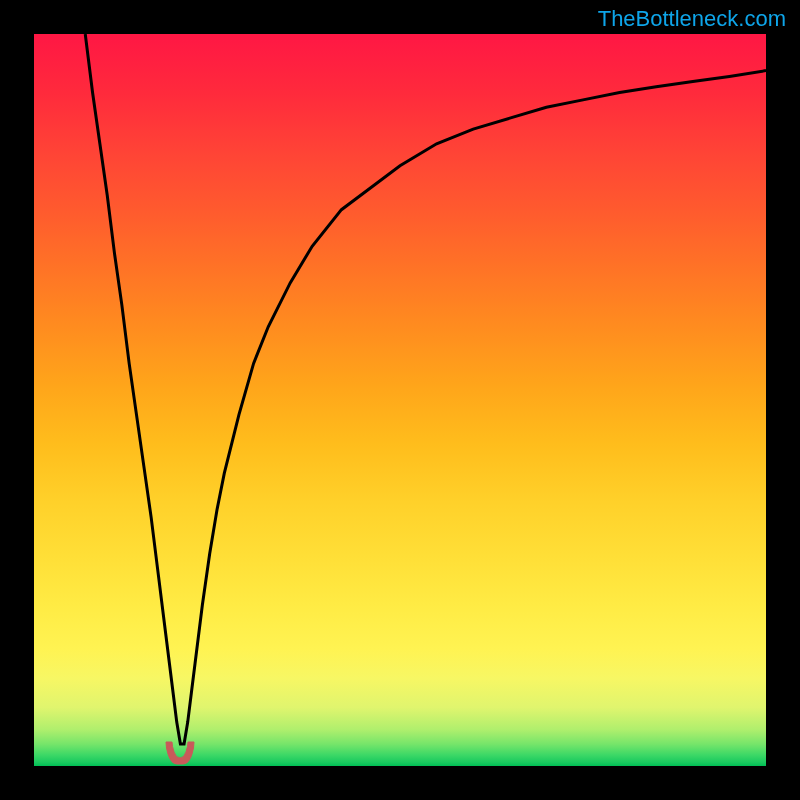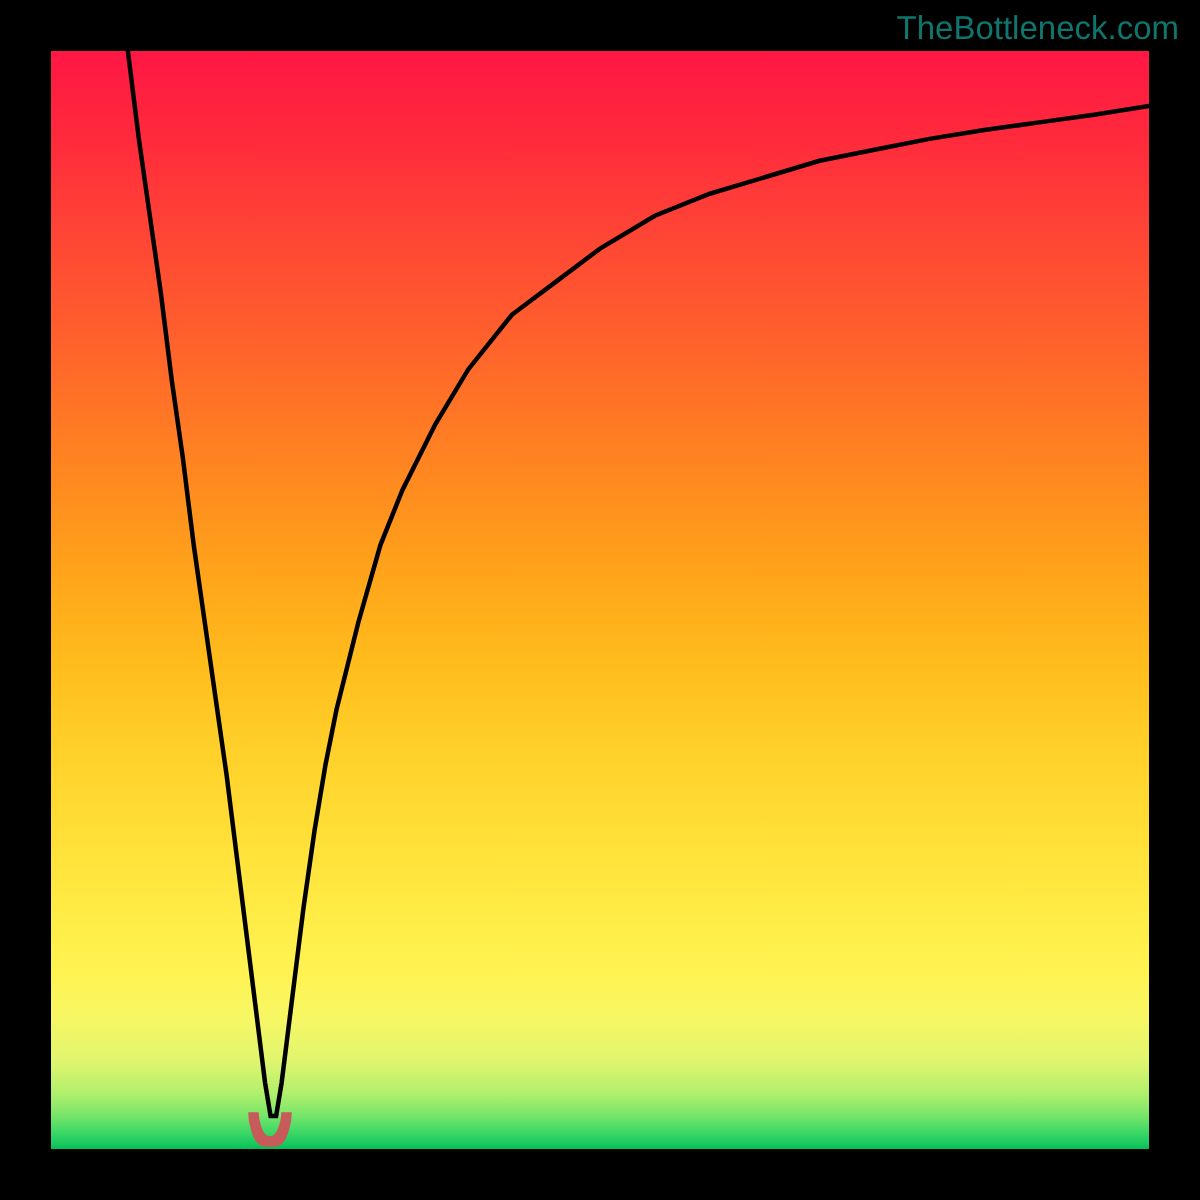--- a/index.html
+++ b/index.html
@@ -8,21 +8,21 @@
       height: 800px;
       background: #000;
       position: relative;
       font-family: Arial, sans-serif;
       overflow: hidden;
     }
     .watermark {
       position: absolute;
       top: 6px;
       right: 14px;
-      color: #0f766e;
+      color: #0ea5e9;
       font-size: 22px;
       z-index: 10;
     }
     .plot-area {
       position: absolute;
       left: 34px;
       top: 34px;
       width: 732px;
       height: 732px;
       overflow: hidden;

